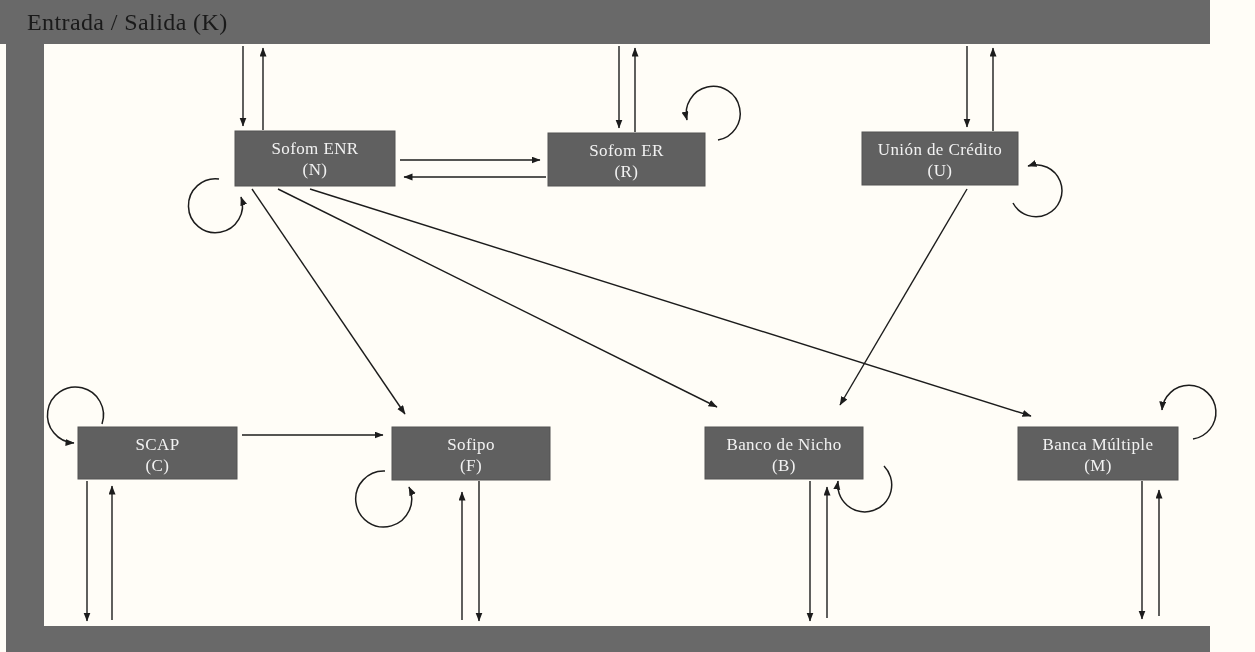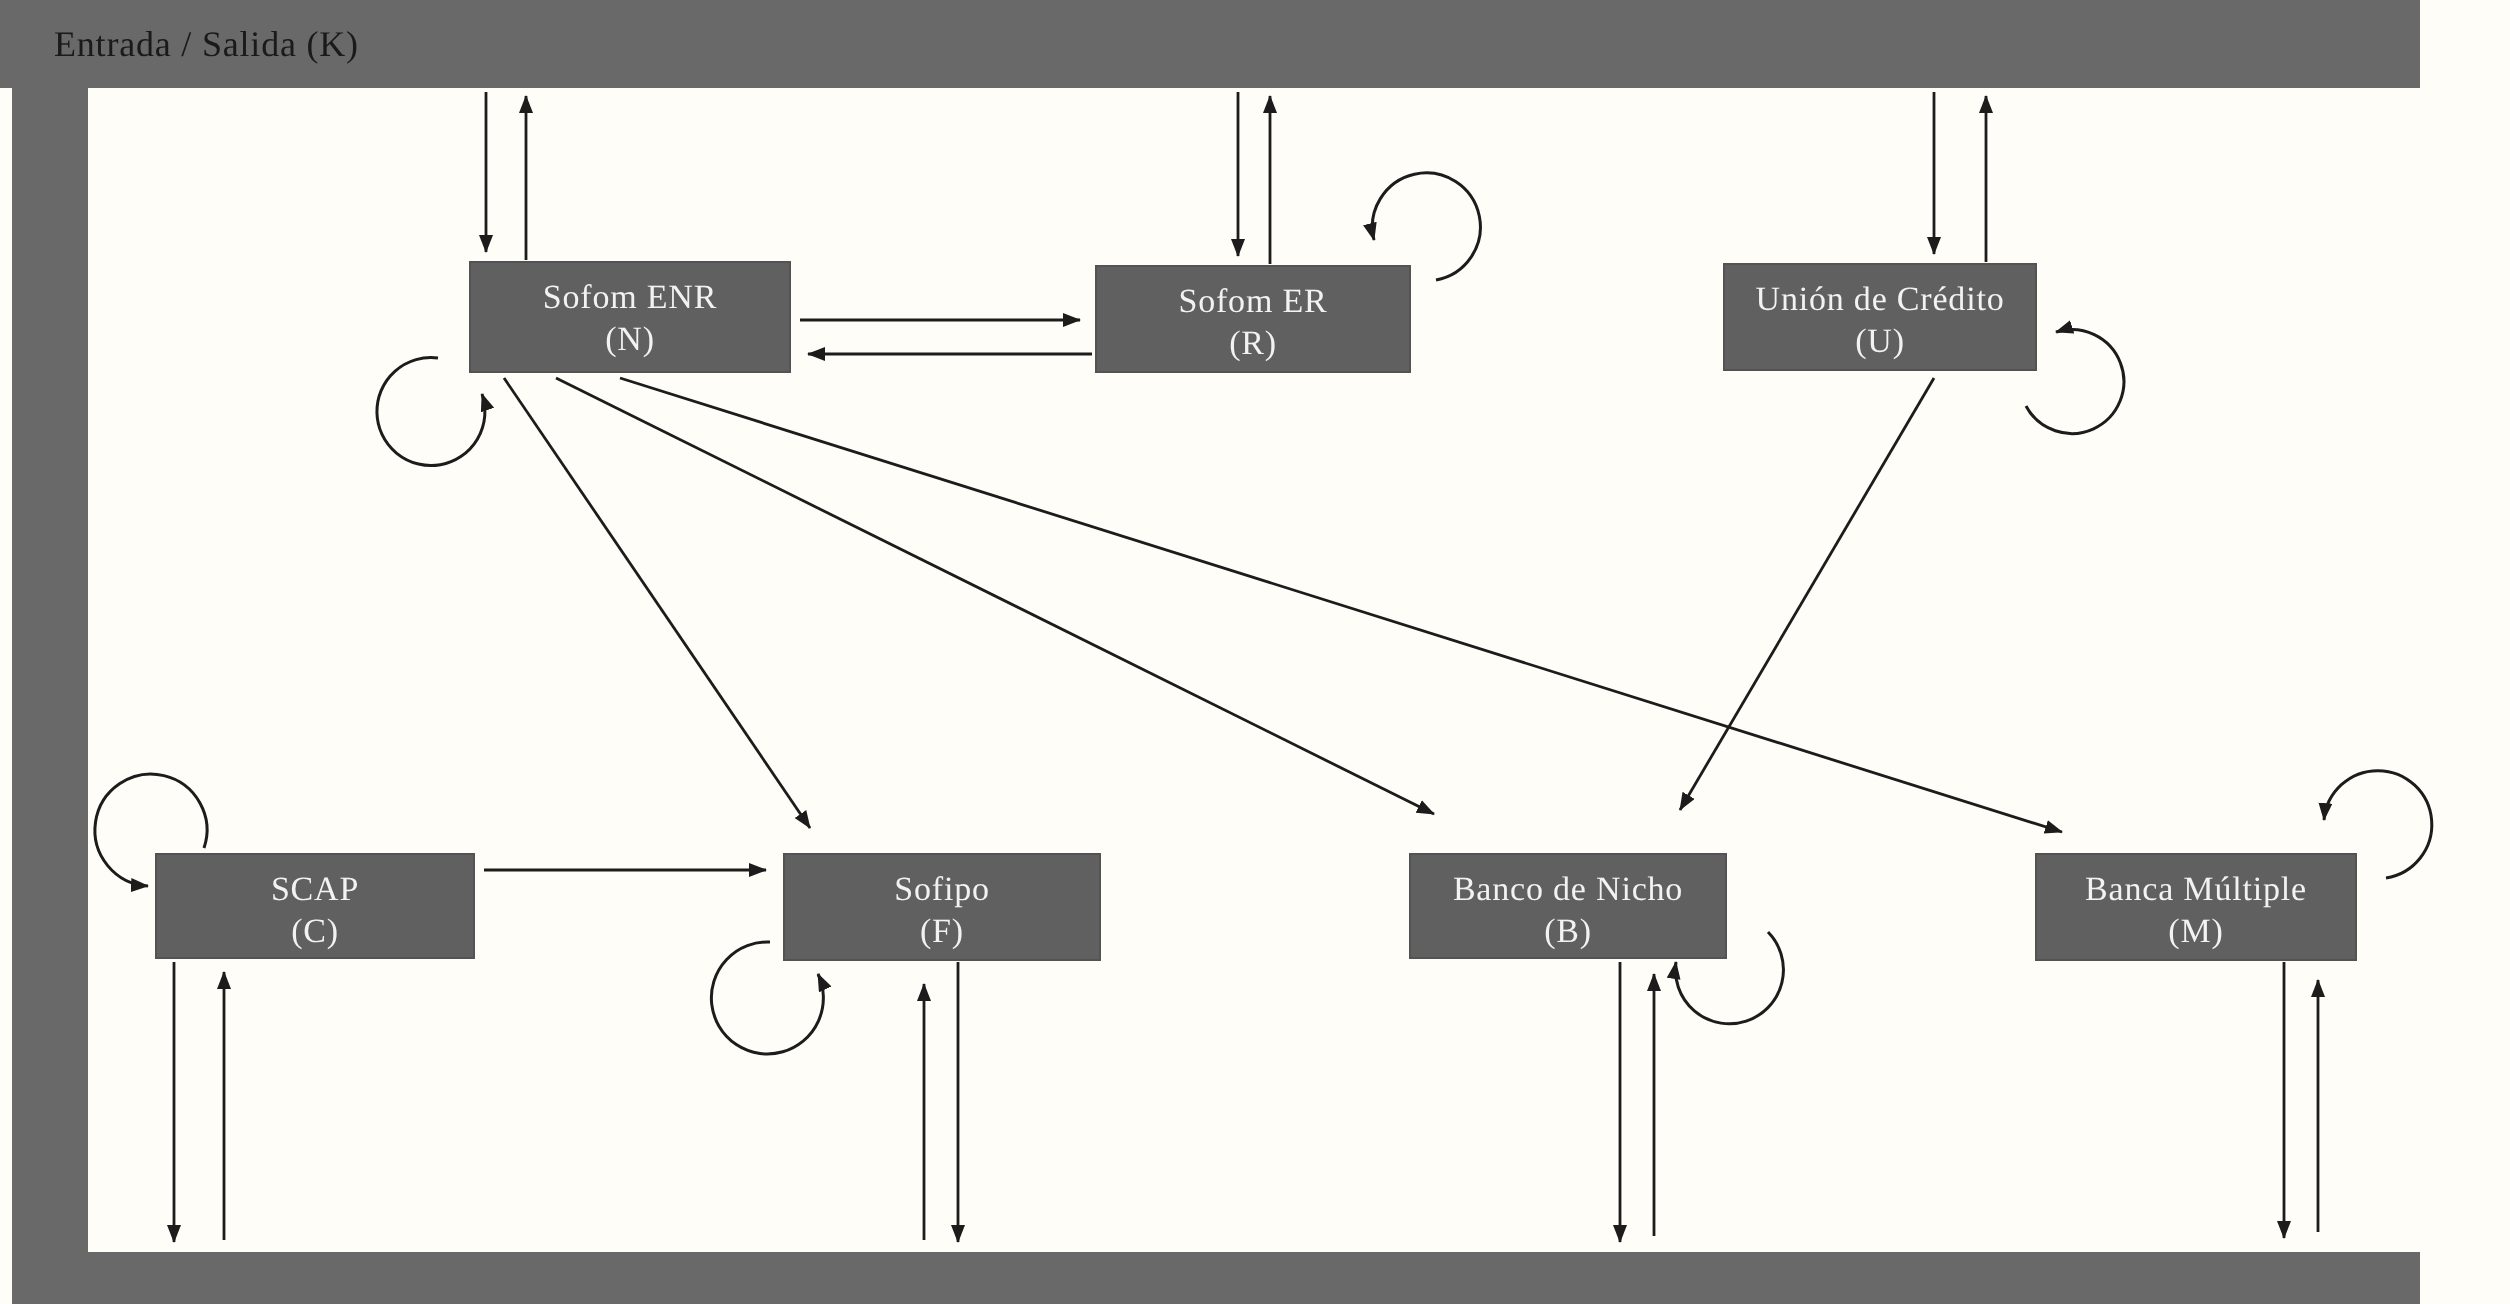--- a/index.html
+++ b/index.html
@@ -7,21 +7,21 @@
     position:relative;width:1255px;height:652px;overflow:hidden;
     background:var(--bg,#fffdf7);
     font-family:"Liberation Serif","DejaVu Serif",serif;
   }
   .top-bar{
     position:absolute;left:0;top:0;width:1210px;height:44px;
     background:var(--frame,#696969);
     display:flex;align-items:center;
   }
   .top-bar .title{
-    padding-left:27px;font-size:18px;letter-spacing:.4px;
+    padding-left:27px;font-size:24px;letter-spacing:.4px;
     color:var(--title-text,#1a1a1a);
   }
   .left-strip{
     position:absolute;left:6px;top:44px;width:38px;height:608px;
     background:var(--frame,#696969);
   }
   .bottom-bar{
     position:absolute;left:6px;top:626px;width:1204px;height:26px;
     background:var(--frame,#696969);
   }

